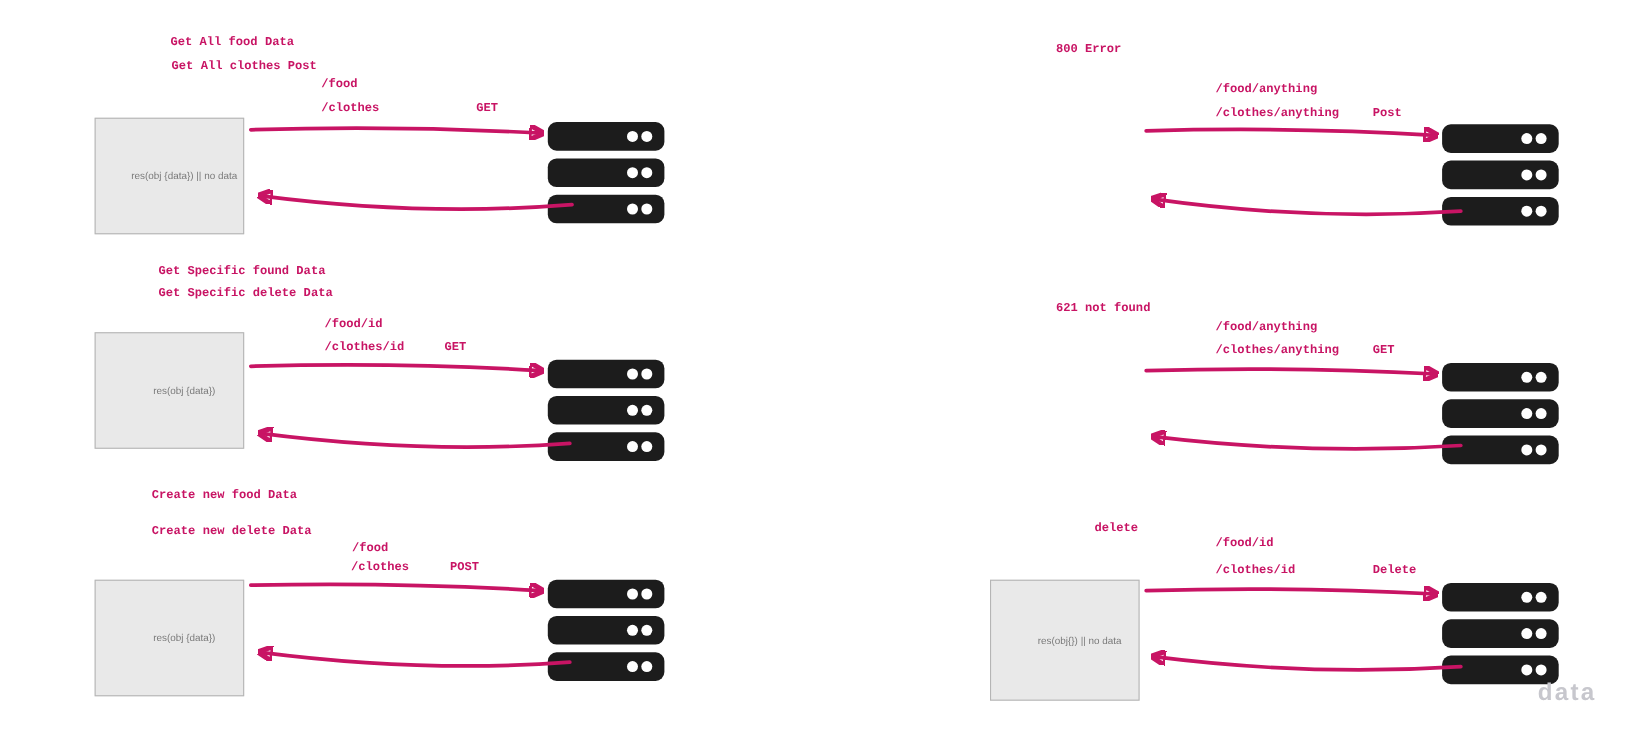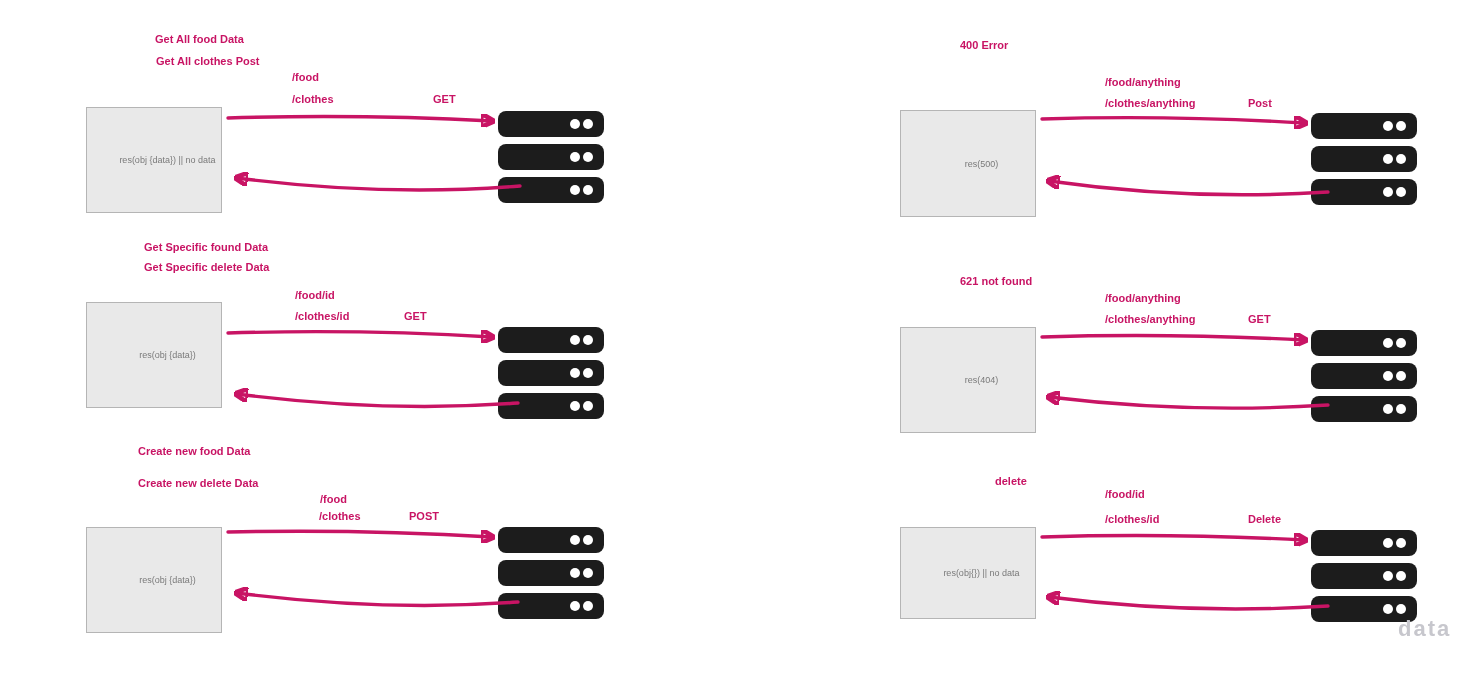--- a/index.html
+++ b/index.html
@@ -11,20 +11,21 @@
     overflow: hidden;
     font-family: "Liberation Sans", sans-serif;
   }
   .label {
     position: absolute;
     color: #c81464;
     font-size: 11px;
     font-weight: 700;
     white-space: nowrap;
     line-height: 14px;
+    font-family: Liberation Mono, monospace;
   }
   .resbox {
     position: absolute;
     background: #e9e9e9;
     border: 1px solid #b5b5b5;
     display: flex;
     align-items: center;
     justify-content: center;
     box-sizing: border-box;
   }
@@ -145,69 +146,63 @@
     <div class="server">
         <span class="dot d1"></span>
         <span class="dot d2"></span>
       </div>
     <div class="server">
         <span class="dot d1"></span>
         <span class="dot d2"></span>
       </div>
   </div>
 
-  <div class="label" style="left:960px;top:38px">400 Error</div>
+  <div class="label" style="left:960px;top:38px">800 Error</div>
   <div class="label" style="left:1105px;top:75px">/food/anything</div>
   <div class="label" style="left:1105px;top:96px">/clothes/anything</div>
   <div class="label" style="left:1248px;top:96px">Post</div>
-  <div class="resbox" style="left:900px;top:110px;width:136px;height:107px">
-    <span class="resbox-text">res(500)</span>
-  </div>
   <div class="stack" style="left:1311px;top:113px">
     <div class="server">
         <span class="dot d1"></span>
         <span class="dot d2"></span>
       </div>
     <div class="server">
         <span class="dot d1"></span>
         <span class="dot d2"></span>
       </div>
     <div class="server">
         <span class="dot d1"></span>
         <span class="dot d2"></span>
       </div>
   </div>
 
   <div class="label" style="left:960px;top:274px">621 not found</div>
   <div class="label" style="left:1105px;top:291px">/food/anything</div>
   <div class="label" style="left:1105px;top:312px">/clothes/anything</div>
   <div class="label" style="left:1248px;top:312px">GET</div>
-  <div class="resbox" style="left:900px;top:327px;width:136px;height:106px">
-    <span class="resbox-text">res(404)</span>
-  </div>
   <div class="stack" style="left:1311px;top:330px">
     <div class="server">
         <span class="dot d1"></span>
         <span class="dot d2"></span>
       </div>
     <div class="server">
         <span class="dot d1"></span>
         <span class="dot d2"></span>
       </div>
     <div class="server">
         <span class="dot d1"></span>
         <span class="dot d2"></span>
       </div>
   </div>
 
   <div class="label" style="left:995px;top:474px">delete</div>
   <div class="label" style="left:1105px;top:487px">/food/id</div>
   <div class="label" style="left:1105px;top:512px">/clothes/id</div>
   <div class="label" style="left:1248px;top:512px">Delete</div>
-  <div class="resbox" style="left:900px;top:527px;width:136px;height:92px">
+  <div class="resbox" style="left:900px;top:527px;width:136px;height:110px">
     <span class="resbox-text">res(obj{}) || no data</span>
   </div>
   <div class="stack" style="left:1311px;top:530px">
     <div class="server">
         <span class="dot d1"></span>
         <span class="dot d2"></span>
       </div>
     <div class="server">
         <span class="dot d1"></span>
         <span class="dot d2"></span>

